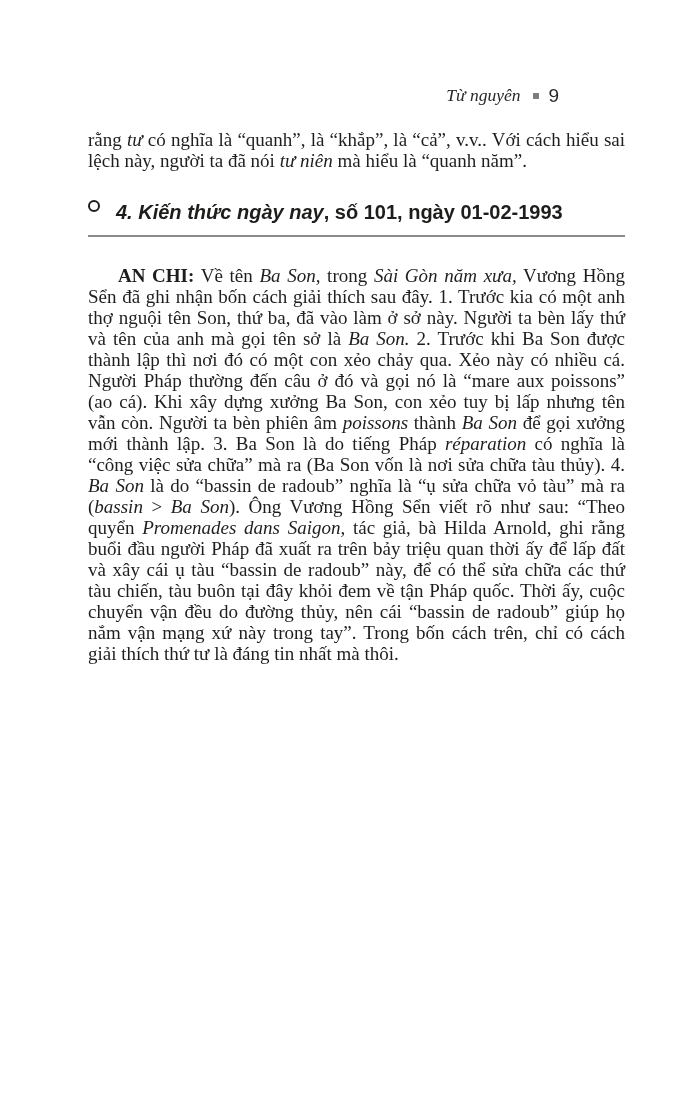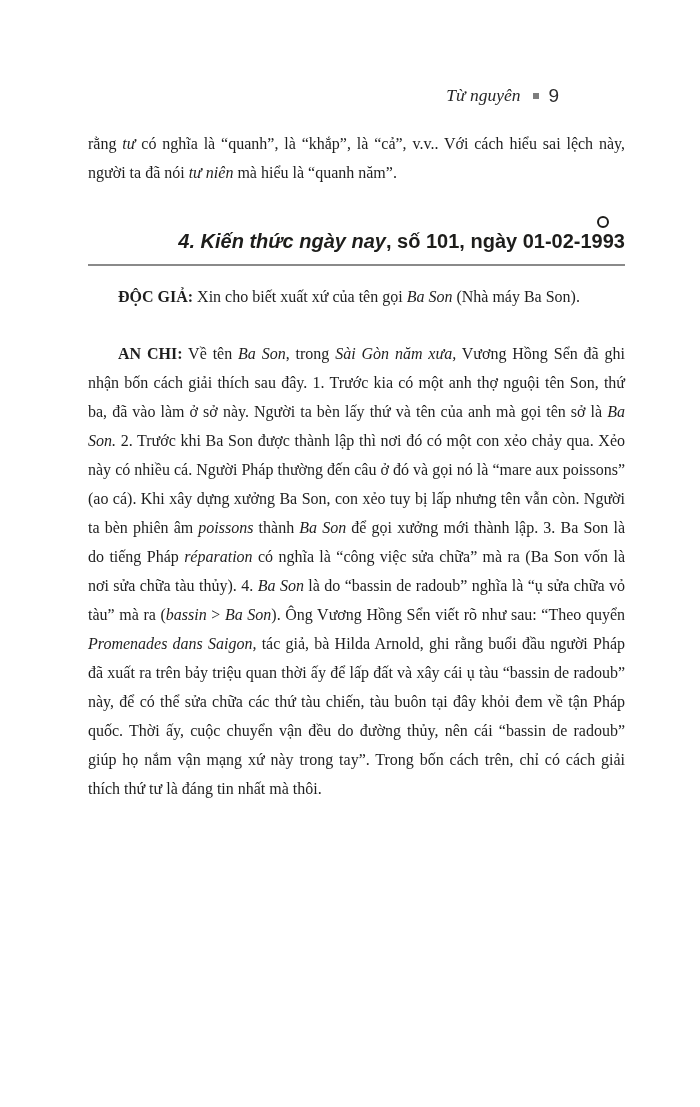--- a/index.html
+++ b/index.html
@@ -47,50 +47,49 @@
     color:#2b2b2b;
   }
   
   .content{
     position:absolute;
     left:88px;
     top:0;
     width:537px;
   }
   .body-par{
-    font-size:16px;
-    line-height:29px;
+    font-size:19px;
+    line-height:21px;
     text-align:justify;
     color:var(--ink);
   }
   .no-indent{
     margin-top:129px;
     text-indent:0;
   }
   .indent{
     text-indent:30px;
   }
   .par-reader{
     margin-top:16px;
   }
   .par-answer{
     margin-top:28px;
   }
   
   .section-heading{
     margin-top:28px;
     display:flex;
-    align-items:flex-end;
+    align-items:flex-start;
     font-family:"Liberation Sans","DejaVu Sans",sans-serif;
     font-weight:700;
     font-size:20px;
     line-height:26px;
     color:#1d1d1b;
     white-space:nowrap;
-    flex-direction:column;
   }
   .bullet-circle{
     flex:0 0 auto;
     width:12px;
     height:12px;
     border:2.5px solid #1d1d1b;
     border-radius:50%;
     margin-right:16px;
     margin-top:1px;
   }
@@ -120,18 +119,17 @@
 
     <p class="body-par no-indent"><span class="seg-n">rằng </span><span class="seg-i">tư</span><span class="seg-n"> có nghĩa là “quanh”, là “khắp”, là “cả”, v.v.. Với cách hiểu sai lệch này, người ta đã nói </span><span class="seg-i">tư niên</span><span class="seg-n"> mà hiểu là “quanh năm”.</span></p>
 
     <div class="section-heading">
       <span class="bullet-circle"></span>
       <span class="heading-text"><span class="seg-i">4. </span><span class="seg-i">Kiến thức ngày nay</span><span class="seg-n">, số 101, ngày 01-02-1993</span></span>
     </div>
 
     <div class="divider"></div>
 
-    <p class="body-par indent par-reader"><span class="seg-b">ĐỘC GIẢ:</span><span class="seg-n"> Xin cho biết xuất xứ của tên gọi </span><span class="seg-i">Ba Son</span><span class="seg-n"> (Nhà máy Ba Son).</span></p>
 
     <p class="body-par indent par-answer"><span class="seg-b">AN CHI:</span><span class="seg-n"> Về tên </span><span class="seg-i">Ba Son</span><span class="seg-n">, trong </span><span class="seg-i">Sài Gòn năm xưa,</span><span class="seg-n"> Vương Hồng Sển đã ghi nhận bốn cách giải thích sau đây. 1. Trước kia có một anh thợ nguội tên Son, thứ ba, đã vào làm ở sở này. Người ta bèn lấy thứ và tên của anh mà gọi tên sở là </span><span class="seg-i">Ba Son.</span><span class="seg-n"> 2. Trước khi Ba Son được thành lập thì nơi đó có một con xẻo chảy qua. Xẻo này có nhiều cá. Người Pháp thường đến câu ở đó và gọi nó là “mare aux poissons” (ao cá). Khi xây dựng xưởng Ba Son, con xẻo tuy bị lấp nhưng tên vẫn còn. Người ta bèn phiên âm </span><span class="seg-i">poissons</span><span class="seg-n"> thành </span><span class="seg-i">Ba Son</span><span class="seg-n"> để gọi xưởng mới thành lập. 3. Ba Son là do tiếng Pháp </span><span class="seg-i">réparation</span><span class="seg-n"> có nghĩa là “công việc sửa chữa” mà ra (Ba Son vốn là nơi sửa chữa tàu thủy). 4. </span><span class="seg-i">Ba Son</span><span class="seg-n"> là do “bassin de radoub” nghĩa là “ụ sửa chữa vỏ tàu” mà ra (</span><span class="seg-i">bassin</span><span class="seg-n"> &gt; </span><span class="seg-i">Ba Son</span><span class="seg-n">). Ông Vương Hồng Sển viết rõ như sau: “Theo quyển </span><span class="seg-i">Promenades dans Saigon,</span><span class="seg-n"> tác giả, bà Hilda Arnold, ghi rằng buổi đầu người Pháp đã xuất ra trên bảy triệu quan thời ấy để lấp đất và xây cái ụ tàu “bassin de radoub” này, để có thể sửa chữa các thứ tàu chiến, tàu buôn tại đây khỏi đem về tận Pháp quốc. Thời ấy, cuộc chuyển vận đều do đường thủy, nên cái “bassin de radoub” giúp họ nắm vận mạng xứ này trong tay”. Trong bốn cách trên, chỉ có cách giải thích thứ tư là đáng tin nhất mà thôi.</span></p>
 
   </div>
 </div>
 
 </body></html>

